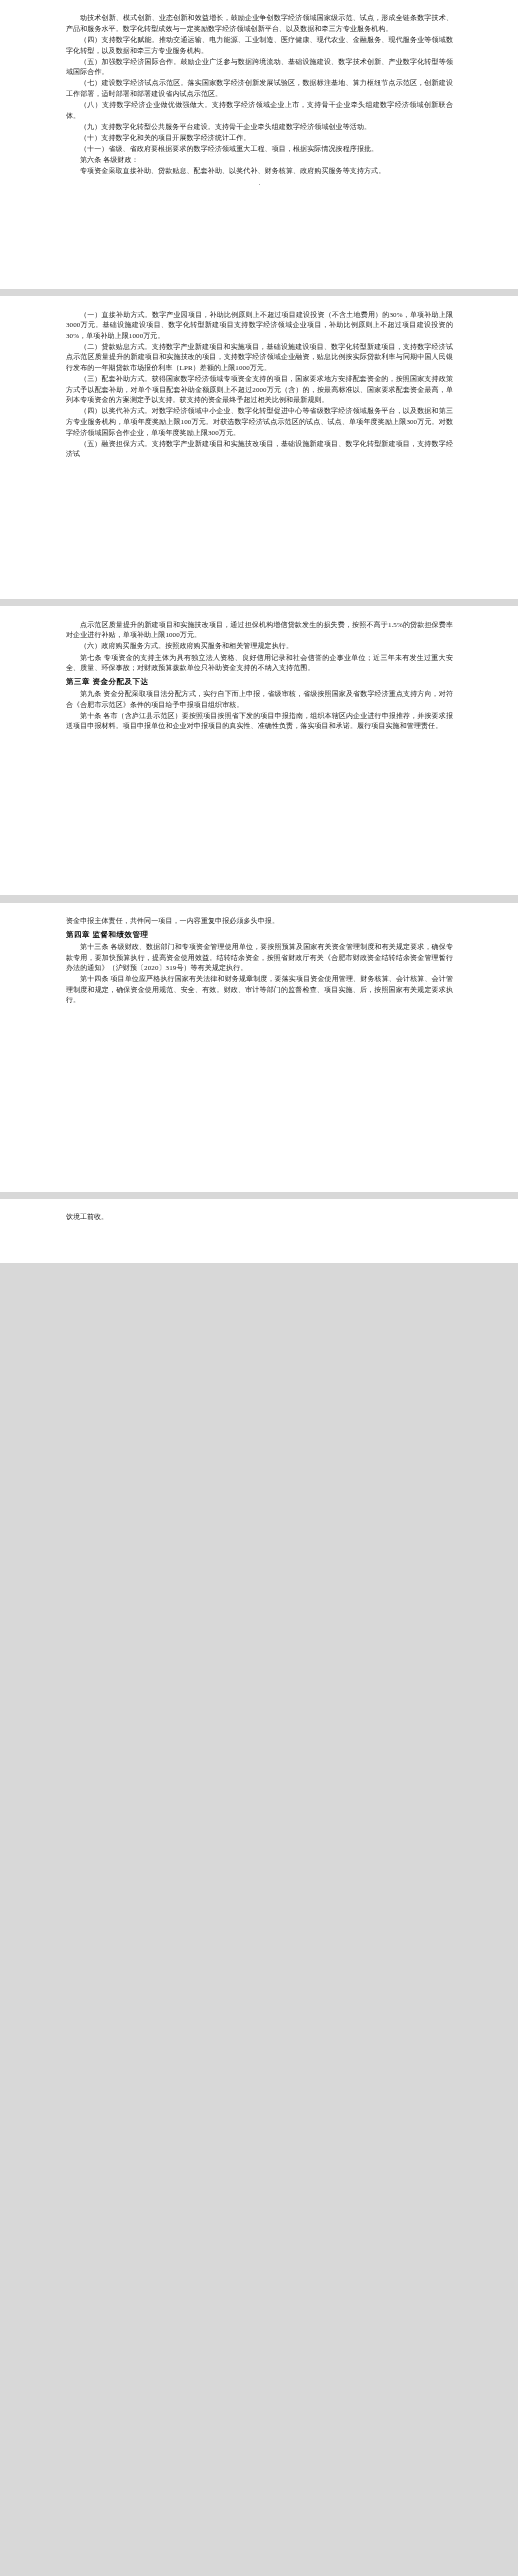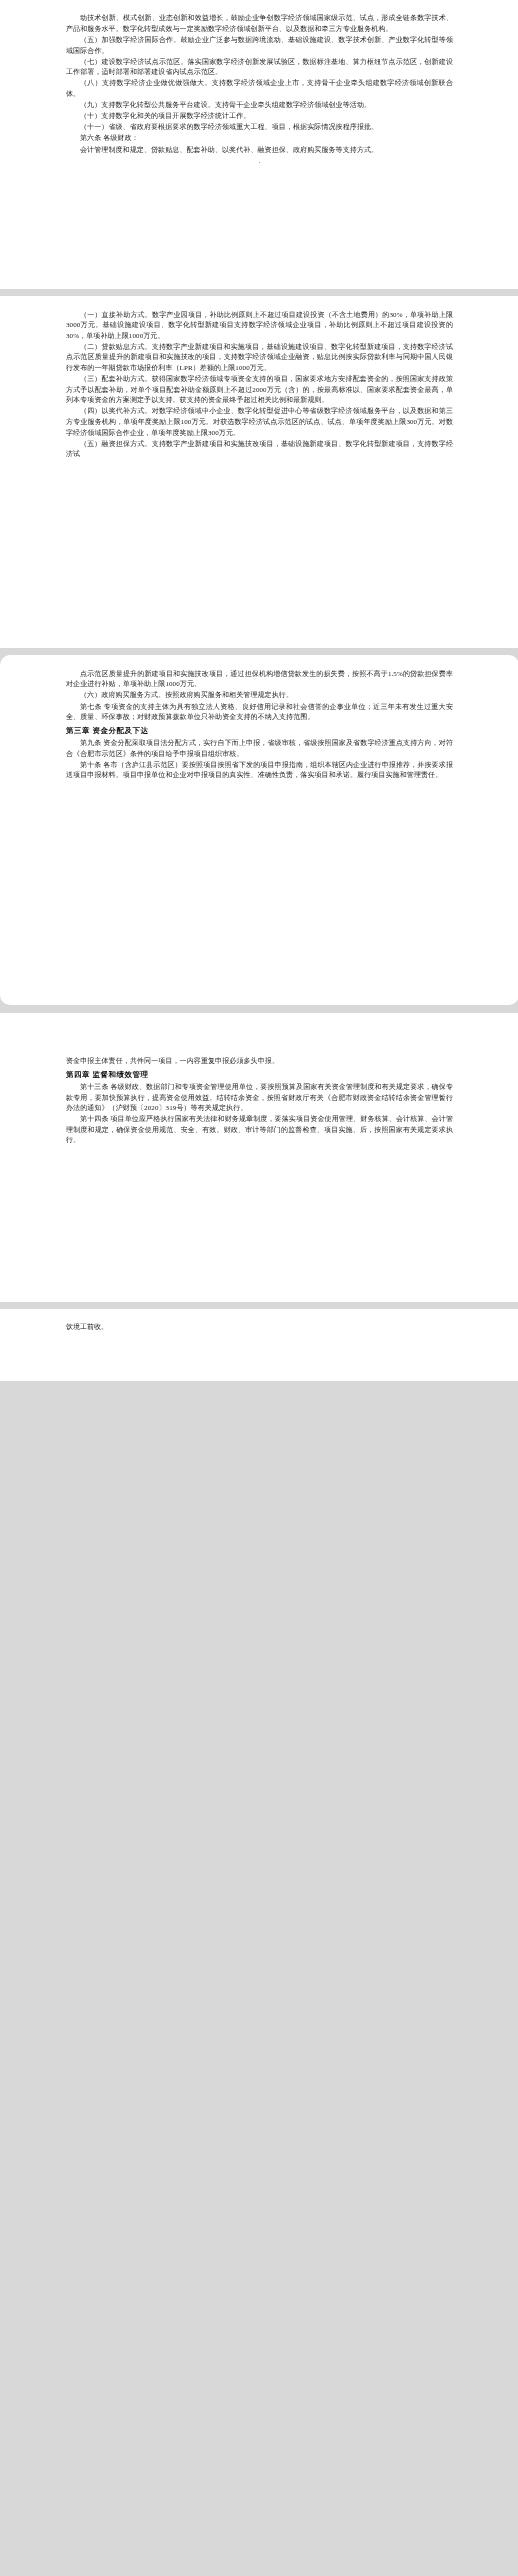--- a/index.html
+++ b/index.html
@@ -19,36 +19,36 @@
     padding: 0 0 5.2px 0;
   }
   .page {
     width: 519px;
     background: #ffffff;
     box-sizing: border-box;
     padding: 13.4px 66px 13.4px 66px;
     position: relative;
   }
   .page.p1 { height: 289px; }
-  .page.p2 { height: 352px; }
-  .page.p3 { height: 350px; border-radius: 10px; }
+  .page.p2 { height: 303px; }
+  .page.p3 { height: 289px; }
   .page.p4 { height: 289px; }
-  .page.last { height: 72px; }
+  .page.last { height: 64px; }
 
   p.body {
     margin: 0 0 0.5px 0;
     font-size: 7px;
     line-height: 10.6px;
     text-align: justify;
     text-justify: inter-ideograph;
     color: #1b1b1b;
     text-indent: 2em;
     letter-spacing: 0.1px;
   }
-  p.noindent { text-indent: 0; margin-top: 30px; }
+  p.noindent { text-indent: 0; }
   h2.heading {
     margin: 3.1px 0 1.5px 0;
     font-size: 7.5px;
     line-height: 10.8px;
     font-weight: bold;
     text-align: left;
     color: #111;
     letter-spacing: 0.5px;
   }
   .center-dot {
@@ -65,28 +65,29 @@
     text-indent: 0;
   }
 </style>
 </head>
 <body>
 
 <div class="page-stack">
 
   <div class="page p1">
     <p class="body">动技术创新、模式创新、业态创新和效益增长，鼓励企业争创数字经济领域国家级示范、试点，形成全链条数字技术、产品和服务水平。数字化转型成效与一定奖励数字经济领域创新平台、以及数据和牵三方专业服务机构。</p>
+    <p class="body">（四）支持数字化赋能。推动交通运输、电力能源、工业制造、医疗健康、现代农业、金融服务、现代服务业等领域数字化转型，以及数据和牵三方专业服务机构。</p>
     <p class="body">（五）加强数字经济国际合作。鼓励企业广泛参与数据跨境流动、基础设施建设、数字技术创新、产业数字化转型等领域国际合作。</p>
     <p class="body">（七）建设数字经济试点示范区。落实国家数字经济创新发展试验区，数据标注基地、算力枢纽节点示范区，创新建设工作部署，适时部署和部署建设省内试点示范区。</p>
     <p class="body">（八）支持数字经济企业做优做强做大。支持数字经济领域企业上市，支持骨干企业牵头组建数字经济领域创新联合体。</p>
     <p class="body">（九）支持数字化转型公共服务平台建设。支持骨干企业牵头组建数字经济领域创业等活动。</p>
     <p class="body">（十）支持数字化和关的项目开展数字经济统计工作。</p>
     <p class="body">（十一）省级、省政府要根据要求的数字经济领域重大工程、项目，根据实际情况按程序报批。</p>
     <p class="body">第六条 各级财政：</p>
-    <p class="body">会计管理制度和规定、贷款贴息、配套补助、以奖代补、融资担保、政府购买服务等支持方式。</p>
+    <p class="body">专项资金采取直接补助、贷款贴息、配套补助、以奖代补、财务核算、政府购买服务等支持方式。</p>
     <p class="center-dot">·</p>
   </div>
 
   <div class="page p2">
     <p class="body">（一）直接补助方式。数字产业园项目，补助比例原则上不超过项目建设投资（不含土地费用）的30%，单项补助上限3000万元。基础设施建设项目、数字化转型新建项目支持数字经济领域企业项目，补助比例原则上不超过项目建设投资的30%，单项补助上限1000万元。</p>
     <p class="body">（二）贷款贴息方式。支持数字产业新建项目和实施项目，基础设施建设项目、数字化转型新建项目，支持数字经济试点示范区质量提升的新建项目和实施技改的项目，支持数字经济领域企业融资，贴息比例按实际贷款利率与同期中国人民银行发布的一年期贷款市场报价利率（LPR）差额的上限1000万元。</p>
     <p class="body">（三）配套补助方式。获得国家数字经济领域专项资金支持的项目，国家要求地方安排配套资金的，按照国家支持政策方式予以配套补助，对单个项目配套补助金额原则上不超过2000万元（含）的，按最高标准以、国家要求配套资金最高，单列本专项资金的方案测定予以支持。获支持的资金最终予超过相关比例和最新规则。</p>
     <p class="body">（四）以奖代补方式。对数字经济领域中小企业、数字化转型促进中心等省级数字经济领域服务平台，以及数据和第三方专业服务机构，单项年度奖励上限100万元。对获选数字经济试点示范区的试点、试点、单项年度奖励上限300万元。对数字经济领域国际合作企业，单项年度奖励上限300万元。</p>
     <p class="body">（五）融资担保方式。支持数字产业新建项目和实施技改项目，基础设施新建项目、数字化转型新建项目，支持数字经济试</p>
   </div>

